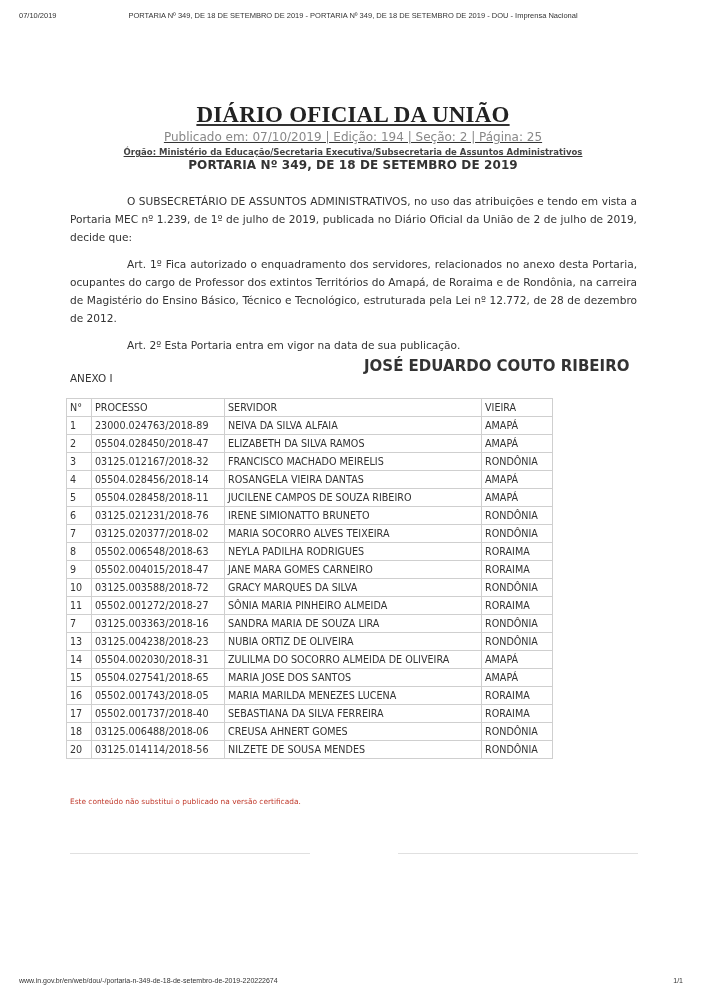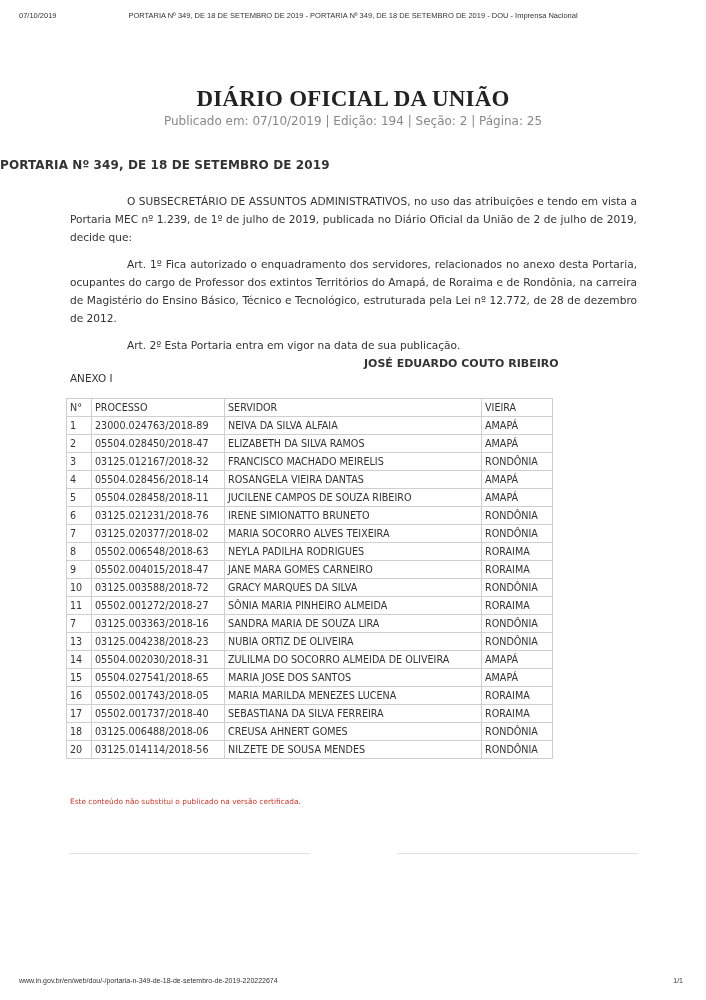--- a/index.html
+++ b/index.html
@@ -1,28 +1,28 @@
 <!DOCTYPE html>
 <html><head>
 <meta charset="utf-8">
 <style>
   html, body { margin:0; padding:0; background:#ffffff; }
   body { width:706px; height:1000px; position:relative; overflow:hidden; color:#333333; font-family:"DejaVu Sans", sans-serif; }
   .print-header { position:absolute; top:0; left:0; width:706px; height:30px; font-family:"Liberation Sans", sans-serif; font-size:7.5px; color:#333; }
   .print-header .date { position:absolute; left:19px; top:11px; }
   .print-header .title { position:absolute; left:0; width:706px; top:11px; text-align:center; }
-  .masthead { position:absolute; top:86px; left:0; width:706px; text-align:center; }
+  .masthead { position:absolute; top:102px; left:0; width:706px; text-align:center;text-decoration:underline; }
   .masthead h1 { margin:0; font-family:"Liberation Serif", serif; font-weight:bold; font-size:23px; color:#222; letter-spacing:0.2px; line-height:26px; }
   .masthead .pub { margin-top:3px; font-size:12px; color:#888; line-height:12px; }
   .masthead .orgao { margin-top:3px; font-size:8.5px; color:#555; line-height:12px; }
   .masthead .orgao b { color:#444; }
-  .portaria-title { position:absolute; top:158px; left:0; width:706px; font-size:12px; font-weight:bold; color:#333; letter-spacing:0.1px; }
+  .portaria-title { position:absolute; top:158px; left:0; width:706px; text-align:center; font-size:12px; font-weight:bold; color:#333; letter-spacing:0.1px; }
   .body-text { position:absolute; top:192px; left:70px; width:567px; font-size:10.6px; line-height:18px; color:#333; text-align:justify; }
   .body-text p { margin:0 0 9px 0; text-indent:57px; }
-  .signer { position:absolute; top:357px; left:364px; font-size:11px; font-weight:bold; color:#333; }
+  .signer { position:absolute; top:357px; left:364px; font-size:15px; font-weight:bold; color:#333; }
   .anexo { position:absolute; top:372px; left:70px; font-size:10.4px; color:#333; }
   table.anexo-table { position:absolute; top:398px; left:66px; border-collapse:collapse; font-size:9.6px; color:#333; }
   table.anexo-table td { border:1px solid #cfcfcf; height:17px; padding:0 3px; white-space:nowrap; line-height:17px; }
   table.anexo-table td.c1 { width:18px; }
   table.anexo-table td.c2 { width:126px; }
   table.anexo-table td.c3 { width:250px; }
   table.anexo-table td.c4 { width:64px; }
   .disclaimer { position:absolute; top:797px; left:70px; font-size:7.4px; color:#c0392b; }
   .rule { position:absolute; top:853px; height:1px; background:#e0e0e0; }
   .rule.left { left:70px; width:240px; }
@@ -35,20 +35,21 @@
 <body>
 
 <div class="print-header">
   <span class="date">07/10/2019</span>
   <span class="title">PORTARIA Nº 349, DE 18 DE SETEMBRO DE 2019 - PORTARIA Nº 349, DE 18 DE SETEMBRO DE 2019 - DOU - Imprensa Nacional</span>
 </div>
 
 <div class="masthead">
   <h1>DIÁRIO OFICIAL DA UNIÃO</h1>
   <div class="pub">Publicado em: 07/10/2019 | Edição: 194 | Seção: 2 | Página: 25</div>
+  <div class="orgao"><b>Órgão: Ministério da Educação/Secretaria Executiva/Subsecretaria de Assuntos Administrativos</b></div>
 </div>
 
 <div class="portaria-title">PORTARIA Nº 349, DE 18 DE SETEMBRO DE 2019</div>
 
 <div class="body-text">
   <p>O SUBSECRETÁRIO DE ASSUNTOS ADMINISTRATIVOS, no uso das atribuições e tendo em vista a Portaria MEC nº 1.239, de 1º de julho de 2019, publicada no Diário Oficial da União de 2 de julho de 2019, decide que:</p>
   <p>Art. 1º Fica autorizado o enquadramento dos servidores, relacionados no anexo desta Portaria, ocupantes do cargo de Professor dos extintos Territórios do Amapá, de Roraima e de Rondônia, na carreira de Magistério do Ensino Básico, Técnico e Tecnológico, estruturada pela Lei nº 12.772, de 28 de dezembro de 2012.</p>
   <p>Art. 2º Esta Portaria entra em vigor na data de sua publicação.</p>
 </div>
 

